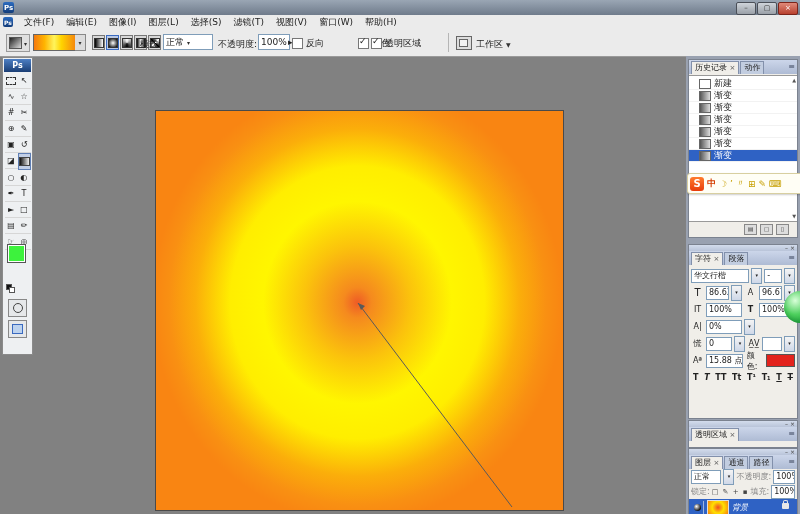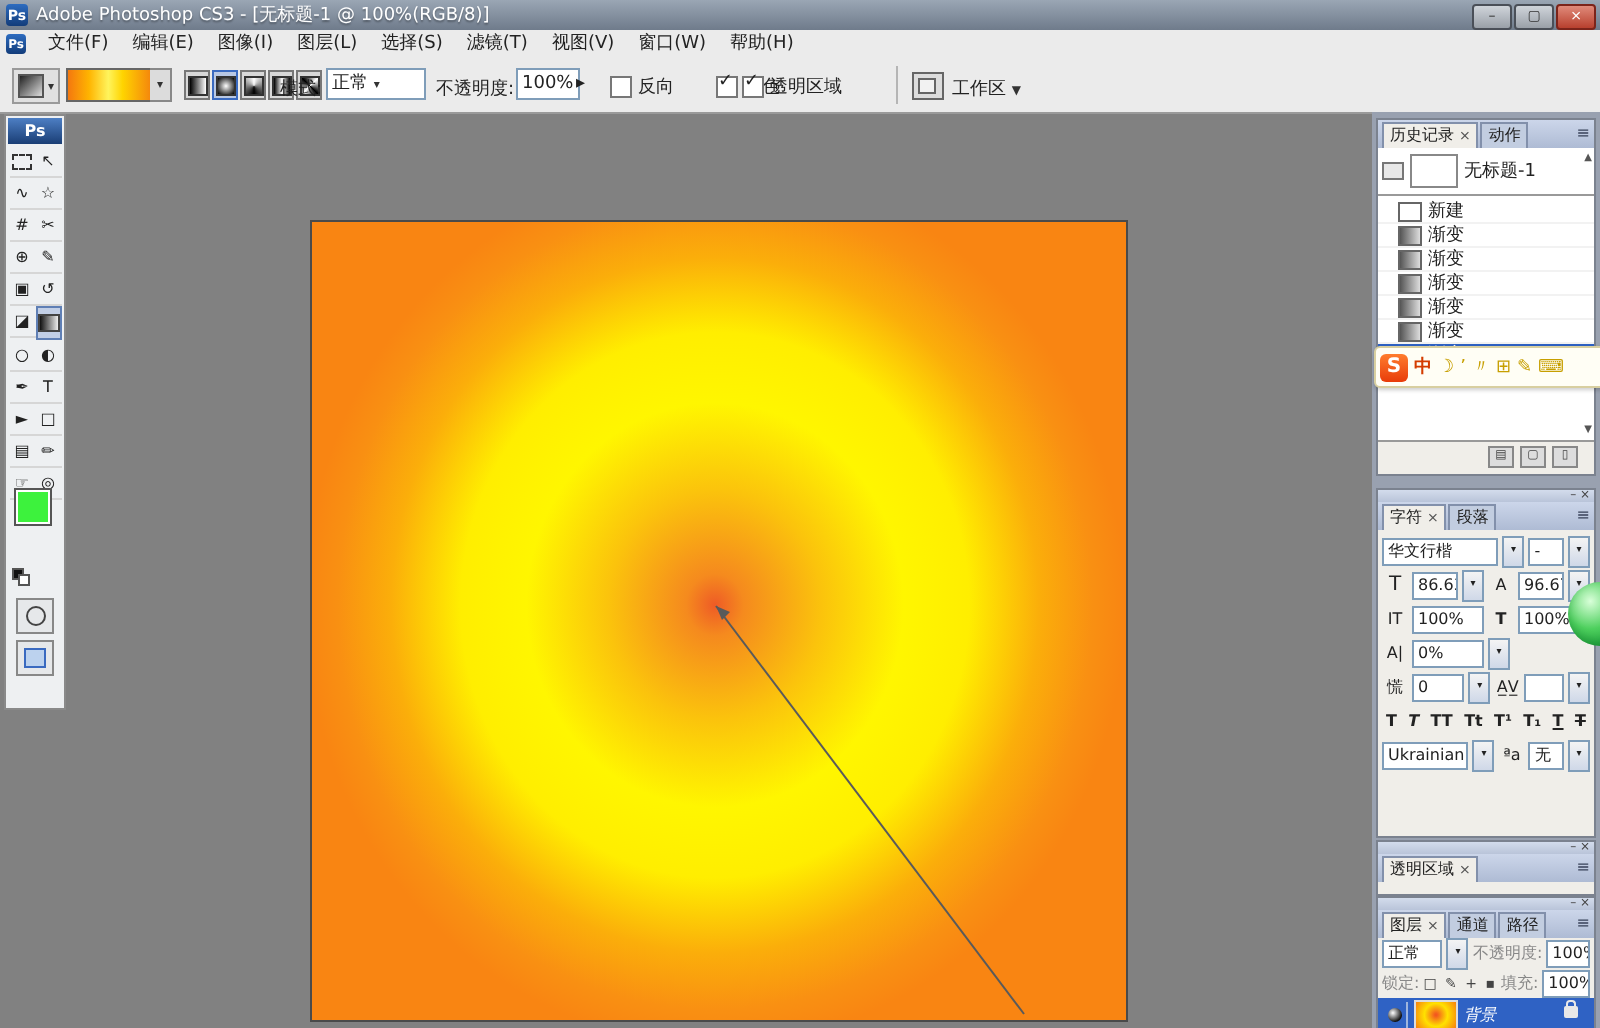--- a/index.html
+++ b/index.html
@@ -149,21 +149,20 @@
   
   #greenball{left:784px;top:291px;width:32px;height:32px;border-radius:50%;
     background:radial-gradient(circle at 35% 30%,#d9ffd9,#4ed05e 45%,#1d9e3a 80%);z-index:60;
     box-shadow:inset 0 -2px 4px #0a6e2355;}
 </style>
 </head>
 <body>
 
 <div id="titlebar" class="abs">
   <div class="applogo">Ps</div>
-  <div class="title">Adobe Photoshop CS3 - [无标题-1 @ 100%(RGB/8)]</div>
   <div id="winbtns">
     <div class="winbtn">–</div>
     <div class="winbtn">▢</div>
     <div class="winbtn close">×</div>
   </div>
 </div>
 
 <div id="menubar" class="abs">
   <div class="applogo">Ps</div>
   <div class="menuitem">文件(F)</div>
@@ -201,21 +200,21 @@
         <div class="mini m-diamond"></div>
       </div>
   </div>
   <div class="optlabel abs" style="left:140px">模式:</div>
   <div class="optfield abs" style="left:163px;width:44px">
     <span>正常</span> <span class="dd">▾</span>
   </div>
   <div class="optlabel abs" style="left:218px">不透明度:</div>
   <div class="optfield abs" style="left:258px;width:26px">100%</div>
   <div class="optlabel abs" style="left:288px;top:8px">▸</div>
-  <div class="cbrow abs" style="left:305px">
+  <div class="cbrow abs" style="left:292px">
     <div class="cb"></div>
     <span>反向</span>
   </div>
   <div class="cbrow abs" style="left:358px">
     <div class="cb on"></div>
     <span>仿色</span>
   </div>
   <div class="cbrow abs" style="left:371px">
     <div class="cb on"></div>
     <span>透明区域</span>
@@ -282,25 +281,20 @@
 
 <div id="rightcol" class="abs">
 
   <div class="panel" id="history">
     <div class="tabstrip">
       <div class="tab active"><span>历史记录</span> <span class="x">×</span></div>
       <div class="tab">动作</div>
       <div class="pmenu">≡</div>
     </div>
     <div class="body">
-      <div class="snaprow">
-        <div class="snapcam"></div>
-        <div class="snapthumb"></div>
-        <span>无标题-1</span>
-      </div>
       <div class="hsep"></div>
       <div class="hrow">
           <div class="ic doc"></div>
           <span>新建</span>
         </div>
       <div class="hrow">
           <div class="ic"></div>
           <span>渐变</span>
         </div>
       <div class="hrow">
@@ -368,38 +362,37 @@
         <div class="cfield" style="width:30px">0%</div>
         <div class="cdrop">▾</div>
       </div>
       <div class="crow">
         <div class="cico">慌</div>
         <div class="cfield" style="width:24px">0</div>
         <div class="cdrop">▾</div>
         <div class="cico">A̲V̲</div>
         <div class="cfield" style="width:16px"></div>
         <div class="cdrop">▾</div>
+      </div>
+      <div class="crow">
+        <div class="cico">Aª</div>
+        <div class="cfield" style="width:34px">15.88 点</div>
+        <span style="font-size:8px;margin-left:2px">颜色:</span>
+        <div class="red-swatch"></div>
       </div>
       <div class="stylerow">
         <b>T</b>
         <b style="font-style:italic">T</b>
         <b>TT</b>
         <b>Tt</b>
         <b>T¹</b>
         <b>T₁</b>
         <b style="text-decoration:underline">T</b>
         <b style="text-decoration:line-through">T</b>
       </div>
-      <div class="crow">
-        <div class="cfield" style="width:52px">Ukrainian</div>
-        <div class="cdrop">▾</div>
-        <div class="cico">ªa</div>
-        <div class="cfield" style="width:16px">无</div>
-        <div class="cdrop">▾</div>
-      </div>
     </div>
   </div>
 
   <div class="panel" id="layercomps">
     <div class="minihdr">– ×</div>
     <div class="tabstrip">
       <div class="tab active"><span>透明区域</span> <span class="x">×</span></div>
       <div class="pmenu">≡</div>
     </div>
   </div>

